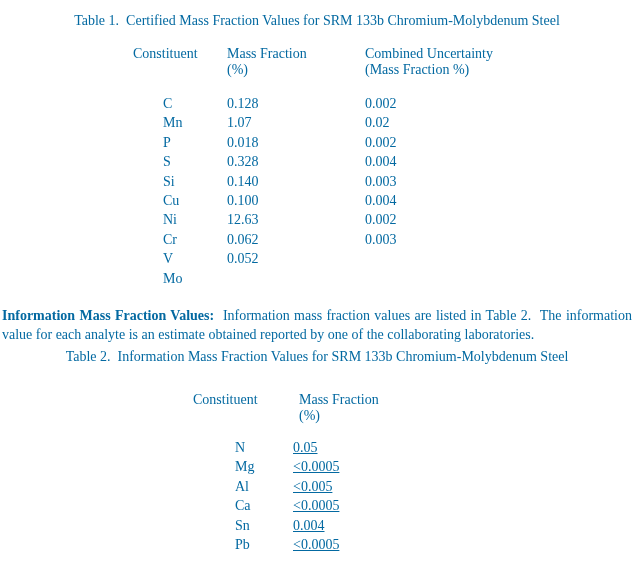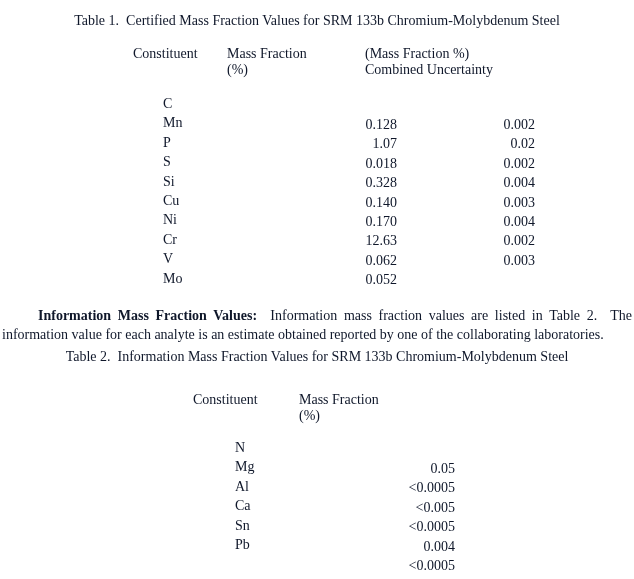--- a/index.html
+++ b/index.html
@@ -1,46 +1,46 @@
 <!DOCTYPE html>
 <html><head>
 <meta charset="utf-8">
 <style>
   html,body { margin:0; padding:0; background:#ffffff; }
   .page {
     position:relative; width:634px; height:579px; margin:0 auto;
-    background:#ffffff; color:#0f172a; overflow:hidden;
+    background:#ffffff; color:#0369a1; overflow:hidden;
     font-family:"Liberation Serif","DejaVu Serif",serif;
     font-size:14px; line-height:19.4px;
   }
   .abs { position:absolute; }
-  .ctr { text-align:right;margin-top:21px; }
+  .ctr { text-align:left; }
   .title { white-space:pre; width:634px; left:0; text-align:center; }
   .hdr { line-height:15.8px; text-align:left; }
   .colstack .cell { height:19.4px; line-height:19.4px; white-space:pre; }
   .para { text-align:justify; line-height:19.3px; }
-  .para b { font-weight:bold;margin-left:36px; }
+  .para b { font-weight:bold; }
 </style>
 </head>
 <body>
 
 <div class="page">
 
   <div class="abs title" style="top:11px;">Table 1.&nbsp; Certified Mass Fraction Values for SRM 133b Chromium-Molybdenum Steel</div>
 
   <div class="abs hdr" style="top:46px; left:133px; width:96px;">
     <div>Constituent</div>
   </div>
   <div class="abs hdr" style="top:46px; left:227px; width:170px;">
     <div>Mass Fraction</div>
     <div>(%)</div>
   </div>
   <div class="abs hdr" style="top:46px; left:365px; width:170px;">
+    <div>Combined Uncertainty</div>
     <div>(Mass Fraction %)</div>
-    <div>Combined Uncertainty</div>
   </div>
 
   <div class="abs colstack" style="top:94px; left:163px; width:60px;">
     <div class="cell">C</div>
     <div class="cell">Mn</div>
     <div class="cell">P</div>
     <div class="cell">S</div>
     <div class="cell">Si</div>
     <div class="cell">Cu</div>
     <div class="cell">Ni</div>
@@ -48,21 +48,21 @@
     <div class="cell">V</div>
     <div class="cell">Mo</div>
   </div>
 
   <div class="abs colstack ctr" style="top:94px; left:227px; width:170px;">
     <div class="cell">0.128</div>
     <div class="cell">1.07</div>
     <div class="cell">0.018</div>
     <div class="cell">0.328</div>
     <div class="cell">0.140</div>
-    <div class="cell">0.170</div>
+    <div class="cell">0.100</div>
     <div class="cell">12.63</div>
     <div class="cell">0.062</div>
     <div class="cell">0.052</div>
   </div>
 
   <div class="abs colstack ctr" style="top:94px; left:365px; width:170px;">
     <div class="cell">0.002</div>
     <div class="cell">0.02</div>
     <div class="cell">0.002</div>
     <div class="cell">0.004</div>
@@ -88,21 +88,21 @@
 
   <div class="abs colstack" style="top:438px; left:235px; width:60px;">
     <div class="cell">N</div>
     <div class="cell">Mg</div>
     <div class="cell">Al</div>
     <div class="cell">Ca</div>
     <div class="cell">Sn</div>
     <div class="cell">Pb</div>
   </div>
 
-  <div class="abs colstack ctr" style="top:438px; left:285px; width:170px;">
+  <div class="abs colstack ctr" style="top:438px; left:293px; width:170px;text-decoration:underline;">
     <div class="cell">0.05</div>
     <div class="cell">&lt;0.0005</div>
     <div class="cell">&lt;0.005</div>
     <div class="cell">&lt;0.0005</div>
     <div class="cell">0.004</div>
     <div class="cell">&lt;0.0005</div>
   </div>
 
 </div>
 

